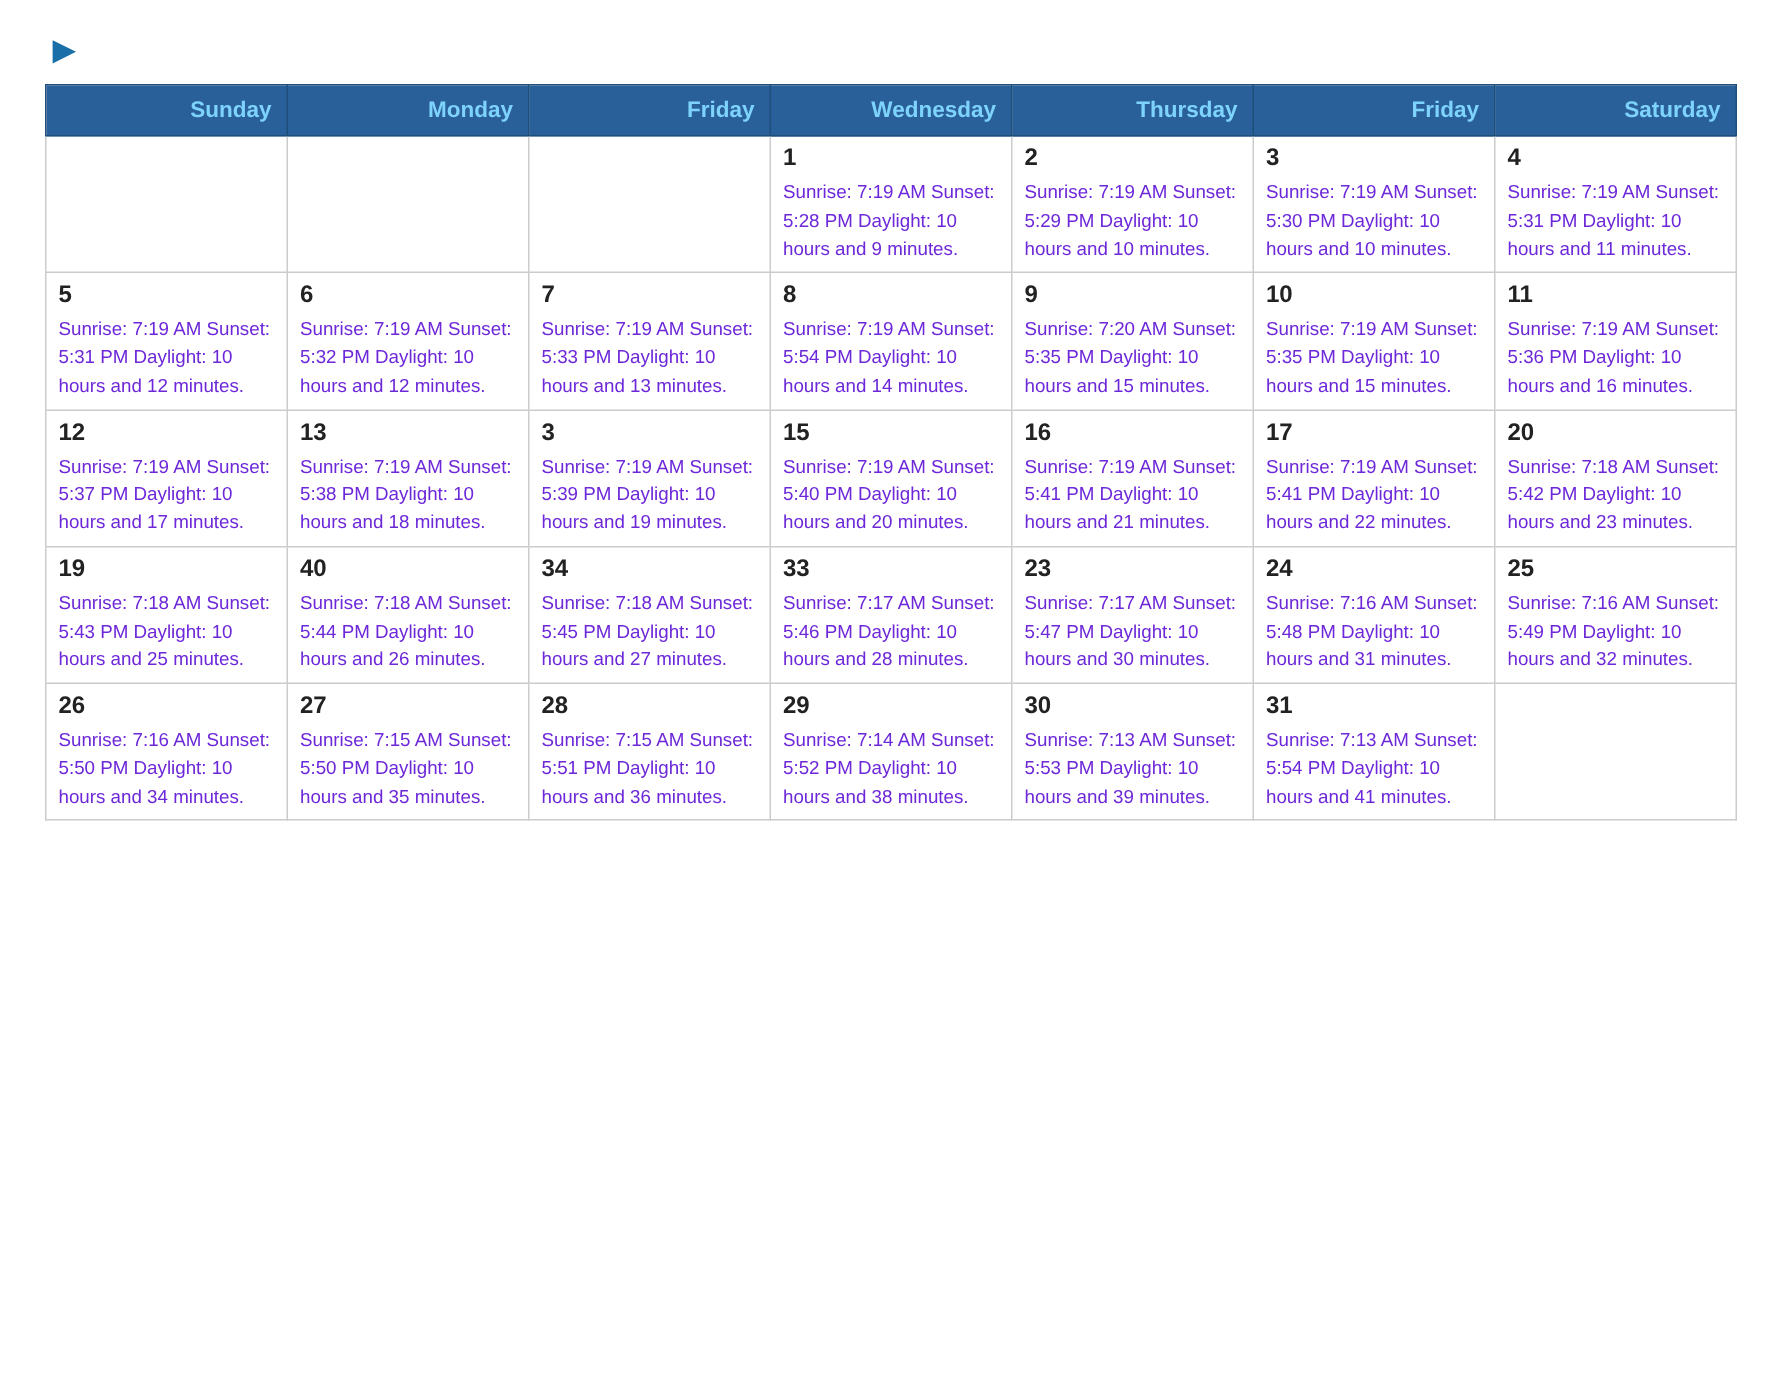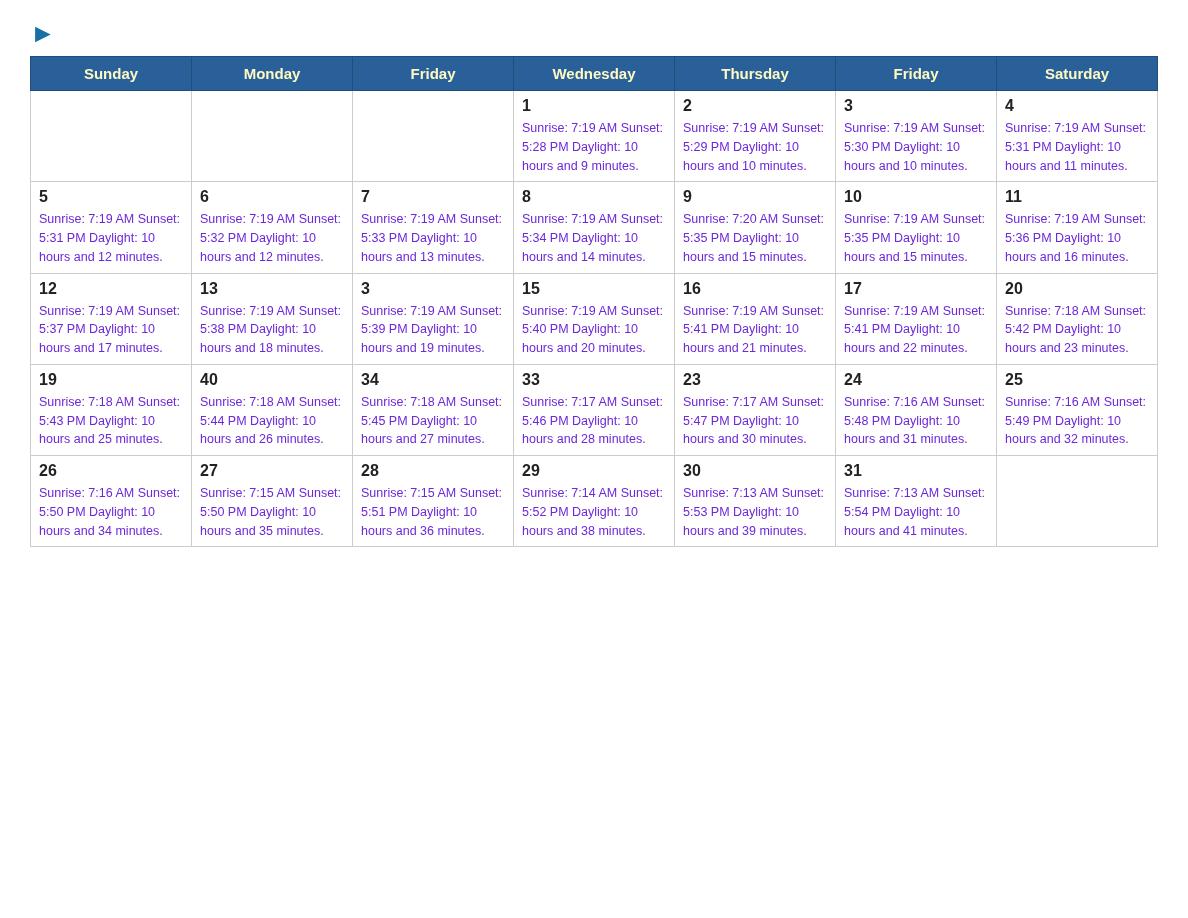--- a/index.html
+++ b/index.html
@@ -32,25 +32,25 @@
       color: #444;
       margin-top: 4px;
     }
     .calendar {
       width: 100%;
       border-collapse: collapse;
       margin-top: 10px;
     }
     .calendar thead tr th {
       background-color: #2a6099;
-      color: #fef9c3;
+      color: #7dd3fc;
       font-size: 15px;
       font-weight: bold;
       padding: 8px 10px;
-      text-align: center;
+      text-align: right;
       border: 1px solid #1e4f7a;
     }
     .calendar tbody tr td {
       border: 1px solid #ccc;
       vertical-align: top;
       padding: 6px 8px;
       width: 14.28%;
       min-height: 90px;
       font-size: 13px;
     }
@@ -167,21 +167,21 @@
         </td>
         <td>
           <span class="day-number">7</span>
           <div class="day-info">Sunrise: 7:19 AM
 Sunset: 5:33 PM
 Daylight: 10 hours and 13 minutes.</div>
         </td>
         <td>
           <span class="day-number">8</span>
           <div class="day-info">Sunrise: 7:19 AM
-Sunset: 5:34 PM
+Sunset: 5:54 PM
 Daylight: 10 hours and 14 minutes.</div>
         </td>
         <td>
           <span class="day-number">9</span>
           <div class="day-info">Sunrise: 7:20 AM
 Sunset: 5:35 PM
 Daylight: 10 hours and 15 minutes.</div>
         </td>
         <td>
           <span class="day-number">10</span>

